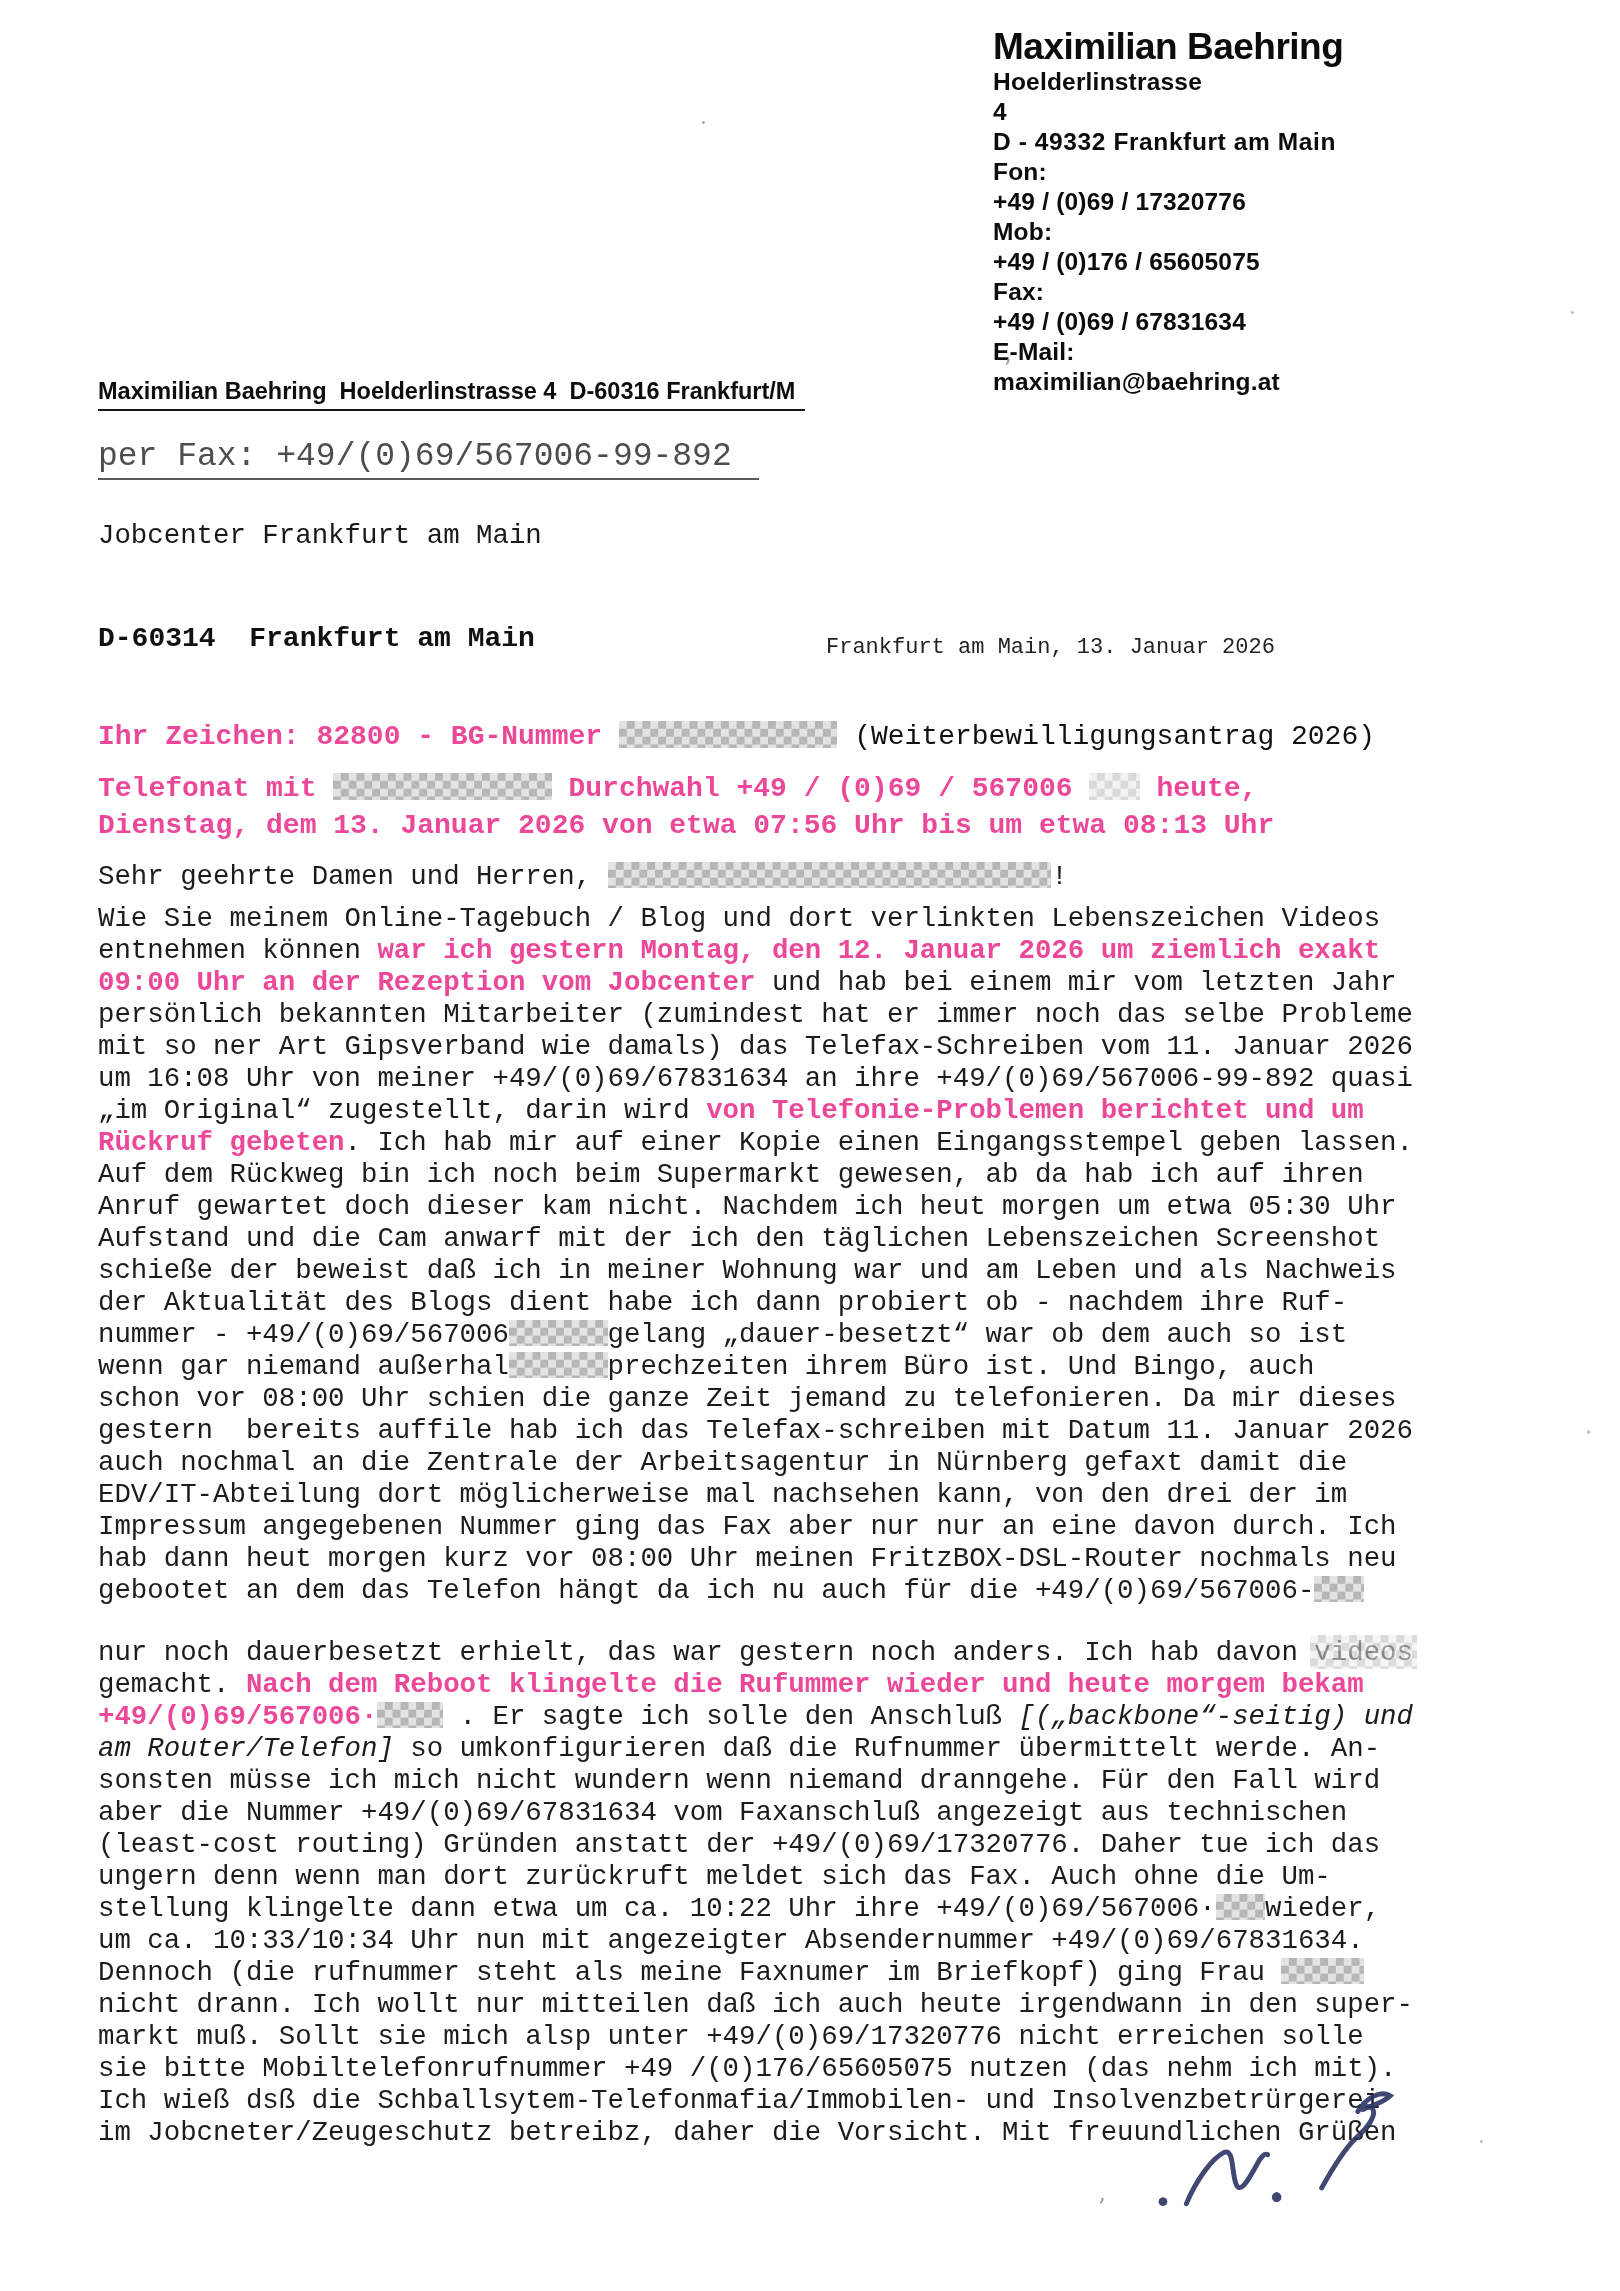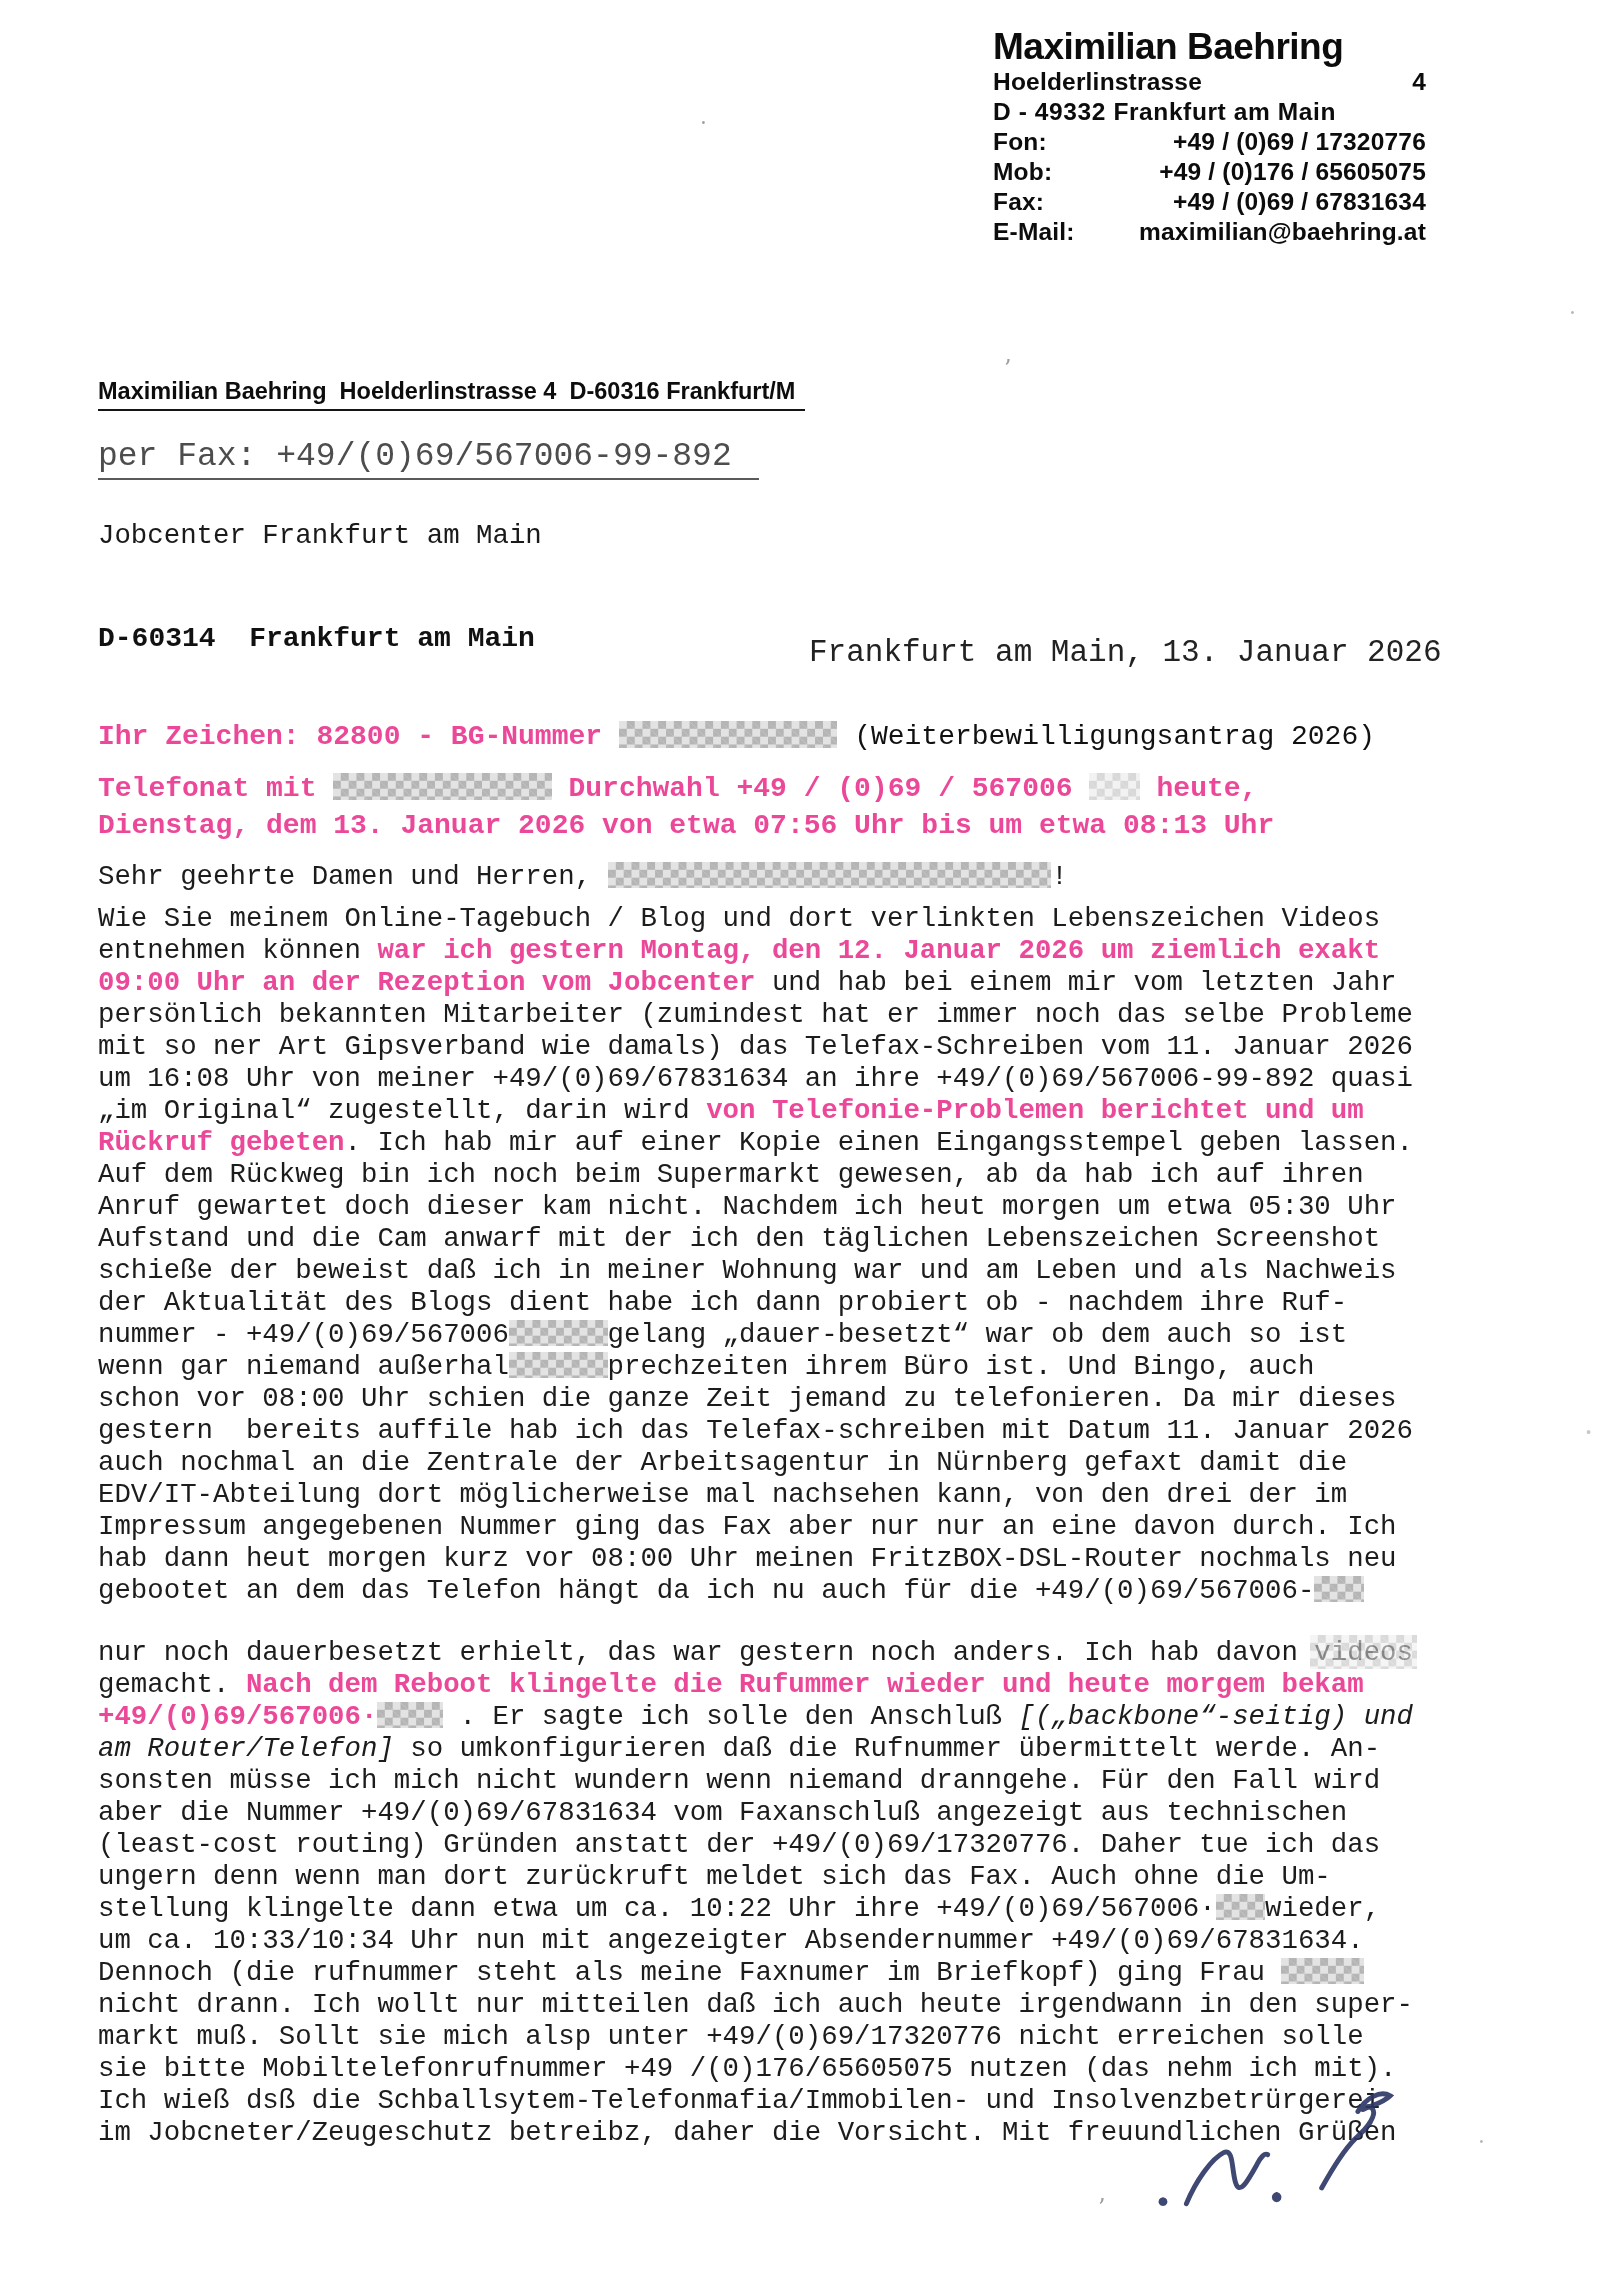--- a/index.html
+++ b/index.html
@@ -4,40 +4,40 @@
 <style>
   html,body{margin:0;padding:0;background:#ffffff;}
   .page{position:relative;width:1620px;height:2289px;background:#ffffff;overflow:hidden;
         color:#1c1c1c;}
 
   
   .letterhead{position:absolute;top:25.5px;right:194px;width:433px;
               font-family:"Liberation Sans",sans-serif;font-weight:bold;color:#0c0c0c;}
   .lh-name{font-size:37px;line-height:41px;letter-spacing:-0.5px;white-space:nowrap;}
   .lh-row{display:flex;justify-content:space-between;font-size:24.5px;line-height:30px;
-          letter-spacing:0.2px;white-space:pre;}
+          letter-spacing:0.2px;white-space:pre;flex-direction:column;}
   .lh-single{font-size:24.5px;line-height:30px;letter-spacing:0.6px;white-space:pre;}
 
   
   .sender-line{position:absolute;left:98px;top:378px;
                font-family:"Liberation Sans",sans-serif;font-weight:bold;font-size:23.5px;
                color:#0d0d0d;border-bottom:2.9px solid #151515;padding:0 9.8px 3.9px 0;white-space:pre;}
   .fax-line{position:absolute;left:98px;top:438px;
             font-family:"Liberation Mono","DejaVu Sans Mono",monospace;font-size:33px;
             color:#4d4d4d;border-bottom:2px solid #5a5a5a;padding:0 27.4px 2.9px 0;white-space:pre;}
 
   
   .recipient{position:absolute;left:98px;top:517px;
              font-family:"Liberation Mono","DejaVu Sans Mono",monospace;font-size:27.4px;
              line-height:37px;color:#1a1a1a;}
   .recipient-city{position:absolute;left:98px;top:623px;
                   font-family:"Liberation Mono","DejaVu Sans Mono",monospace;font-size:28px;
                   font-weight:bold;color:#111;white-space:pre;}
-  .dateline{position:absolute;left:809px;top:635px;
-            font-family:"Liberation Mono","DejaVu Sans Mono",monospace;font-size:31px;
+  .dateline{position:absolute;left:826px;top:635px;
+            font-family:"Liberation Mono","DejaVu Sans Mono",monospace;font-size:22px;
             color:#222;white-space:pre;}
 
   
   .subject{position:absolute;left:98px;top:718px;
            font-family:"Liberation Mono","DejaVu Sans Mono",monospace;font-size:28px;color:#111;}
   .subject .tline{line-height:37px;}
   .subject .tline:first-child{margin-bottom:14.7px;}
   .salutation{position:absolute;left:98px;top:861px;
               font-family:"Liberation Mono","DejaVu Sans Mono",monospace;font-size:27.4px;color:#1c1c1c;}
   .body-text{position:absolute;left:98px;top:903px;

